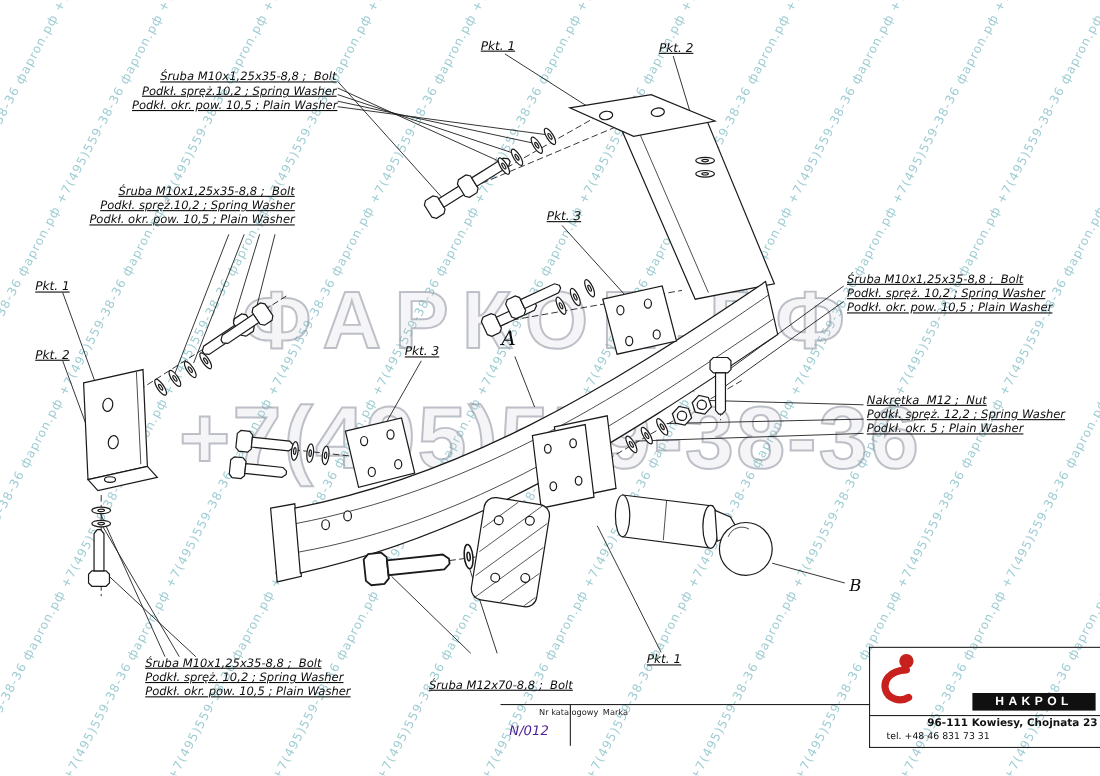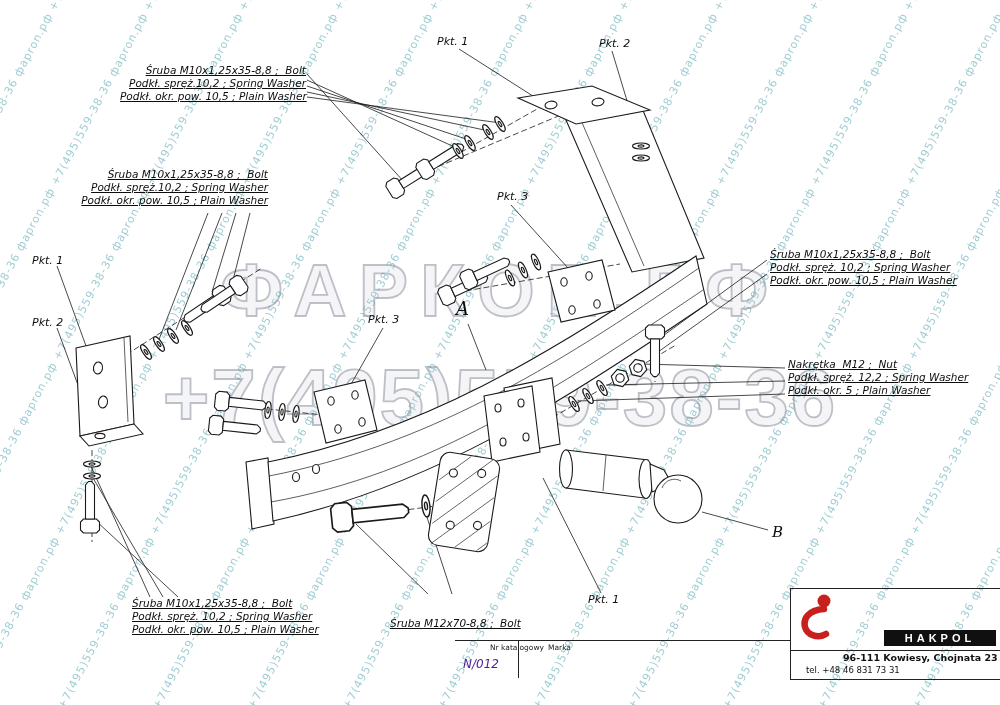--- a/index.html
+++ b/index.html
@@ -24,21 +24,21 @@
   .dash{fill:none;stroke:#1a1a1a;stroke-width:0.8;stroke-dasharray:6 3;}
   .leader{fill:none;stroke:#1a1a1a;stroke-width:0.8;}
   .hatchln{stroke:#333;stroke-width:0.7;}
 
   
   .lbl{position:absolute;z-index:3;font:italic 10.5px "DejaVu Sans",sans-serif;
        line-height:13px;color:#0d0d0d;}
   .lbl .line{display:block;text-decoration:underline;white-space:pre;}
   .ral{text-align:right;}
   .pkt{position:absolute;z-index:3;font:italic 11px "DejaVu Sans",sans-serif;
-       white-space:pre;color:#0d0d0d;}
+       text-decoration:underline;white-space:pre;color:#0d0d0d;}
   .refletter{position:absolute;z-index:3;font-style:italic;font-family:"DejaVu Serif",serif;color:#0d0d0d;}
   #ref-a{left:456px;top:298px;font-size:18px;}
   #ref-b{left:772px;top:523px;font-size:15px;}
 
   
   .tbline{position:absolute;z-index:3;background:#222;}
   .smallcap{position:absolute;z-index:3;font:7.5px "DejaVu Sans",sans-serif;color:#222;white-space:pre;}
   .cat{position:absolute;z-index:3;font:italic 12px "DejaVu Sans",sans-serif;white-space:pre;color:#4c1d95;}
   #brand-text{position:absolute;left:836px;top:594px;z-index:3;
       font:bold italic 31px "Liberation Sans",sans-serif;letter-spacing:1px;white-space:pre;}

